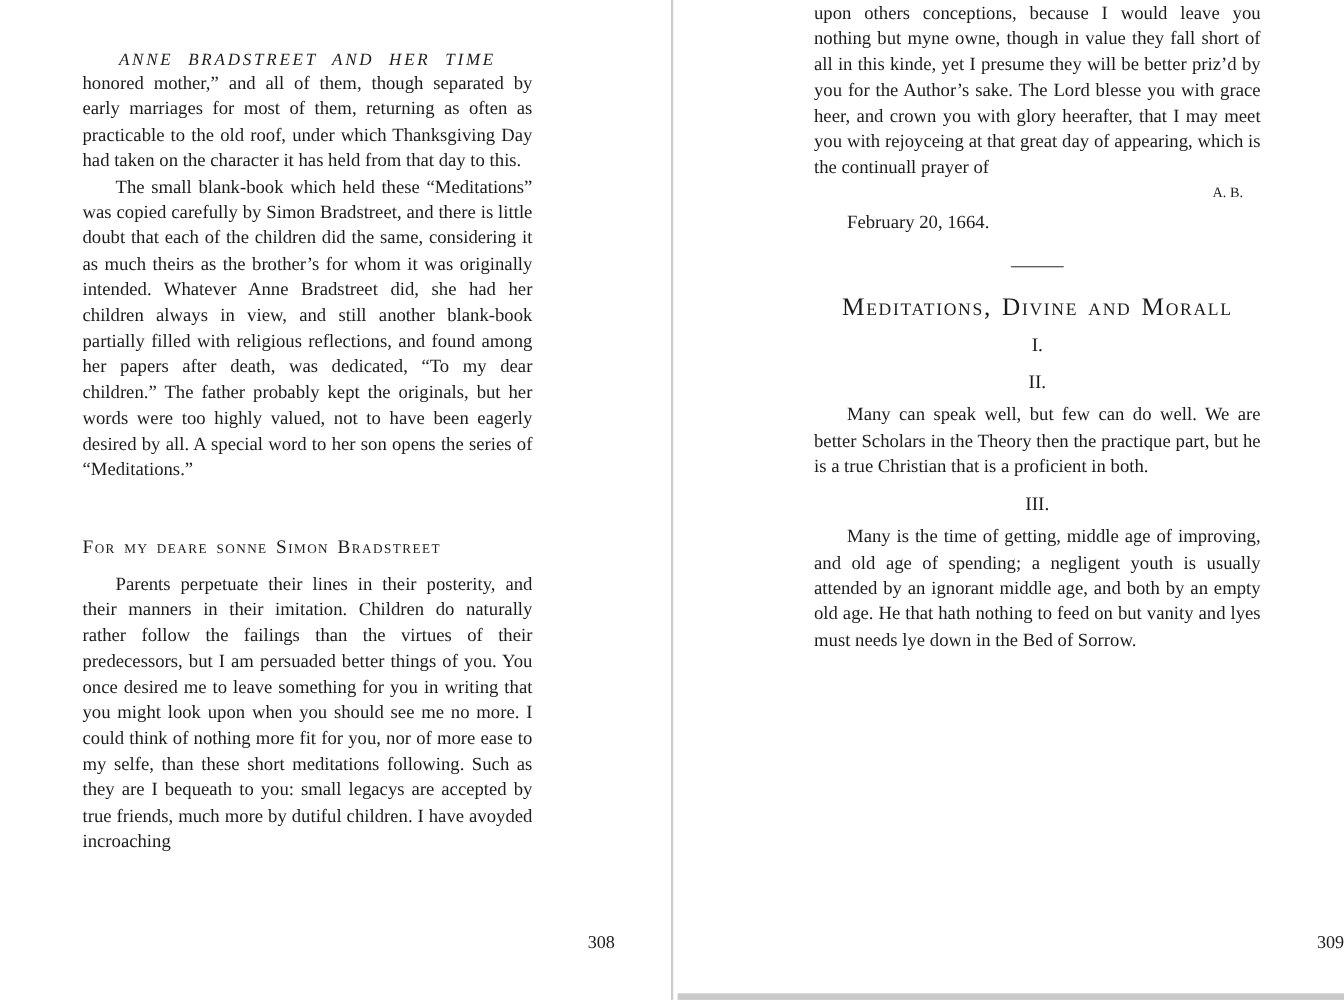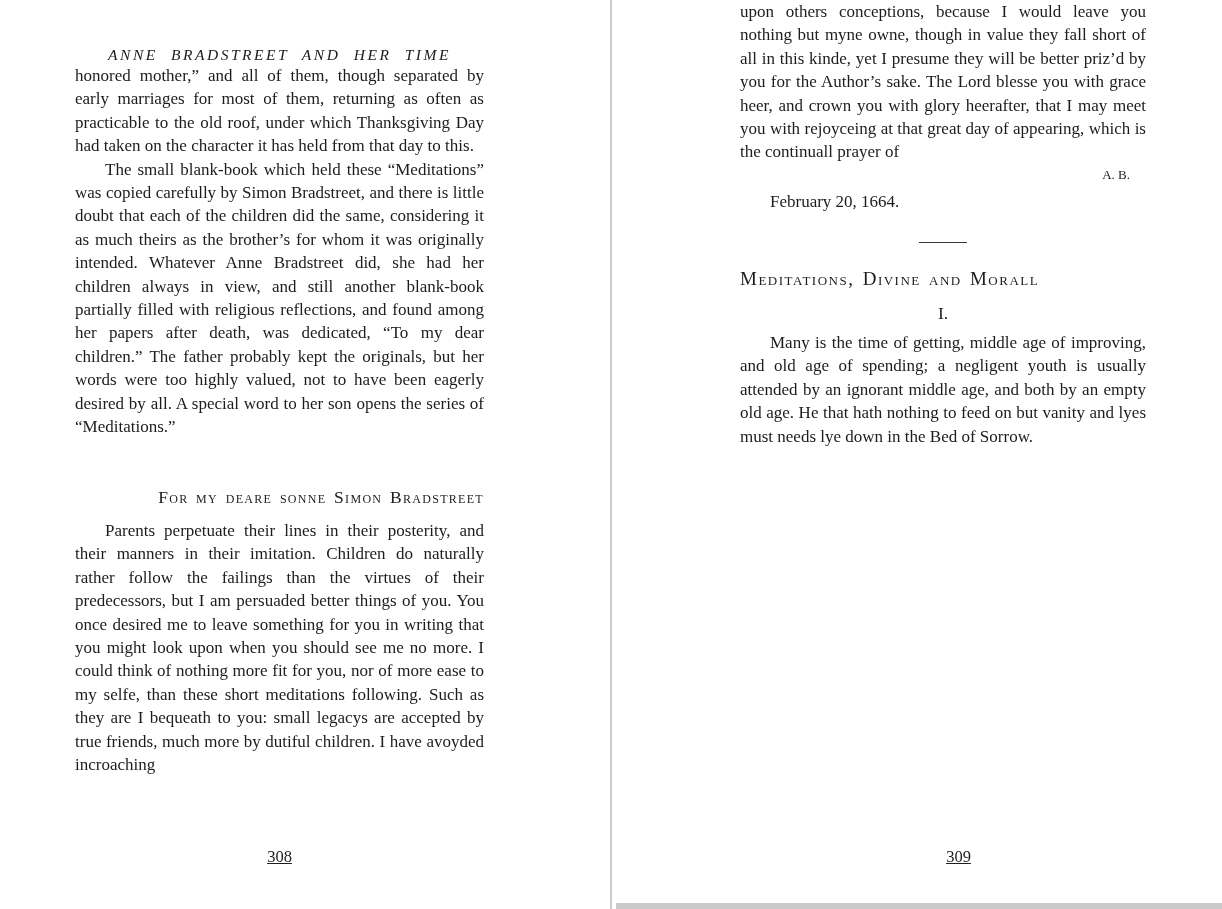--- a/index.html
+++ b/index.html
@@ -62,21 +62,21 @@
     text-align: justify;
   }
   p.bp { margin: 0; }
   .mt-first { margin-top: 21px; }
   .indent { text-indent: 30px; }
   .para-gap { margin-top: 10px; }
 
   .dedication-heading {
     margin-top: 47px;
     margin-bottom: 10px;
-    text-align: right;
+    text-align: left;
     font-variant: small-caps;
     font-size: 17.5px;
     letter-spacing: 1.3px;
     word-spacing: 2px;
     white-space: nowrap;
   }
 
   .sig-line1 {
     margin-top: 3px;
     text-align: right;
@@ -98,43 +98,42 @@
   }
 
   .section-rule {
     width: 48px;
     border: none;
     border-top: 1.4px solid #3a3a3a;
     margin: 29px auto 0 auto;
   }
   .meditations-heading {
     margin-top: 24px;
-    text-align: left;
+    text-align: center;
     font-variant: small-caps;
-    font-size: 19px;
+    font-size: 23px;
     letter-spacing: 1.5px;
     word-spacing: 2px;
     white-space: nowrap;
   }
   .numeral {
     text-align: center;
     font-size: 17.5px;
     margin-top: 11px;
     margin-bottom: 6px;
     line-height: 23.4px;
   }
 
   .folio {
     position: absolute;
     bottom: 42px;
     left: 0;
     width: 100%;
-    text-align: center;
+    text-align: right;
     font-size: 16.5px;
-    text-decoration: underline;
   }
   .folio-left  { padding-right: 52px; box-sizing: border-box; }  
   .folio-right { padding-left: 84px;  box-sizing: border-box; }
 </style>
 </head>
 <body>
 
 <div class="spread">
 
   <div class="page page-left">
@@ -157,21 +156,24 @@
 
       <div class="sig-line2">A. B.</div>
       <div class="date-line">February 20, 1664.</div>
 
       <hr class="section-rule">
 
       <div class="meditations-heading">Meditations, Divine and Morall</div>
 
       <div class="numeral">I.</div>
 
+      <div class="numeral">II.</div>
+      <p class="bp indent">Many can speak well, but few can do well. We are better Scholars in the Theory then the practique part, but he is a true Christian that is a proficient in both.</p>
 
+      <div class="numeral">III.</div>
       <p class="bp indent">Many is the time of getting, middle age of improving, and old age of spending; a negligent youth is usually attended by an ignorant middle age, and both by an empty old age. He that hath nothing to feed on but vanity and lyes must needs lye down in the Bed of Sorrow.</p>
     </div>
 
     <div class="folio folio-right">309</div>
   </div>
 
   <div class="page-divider"></div>
   <div class="hscrollbar"></div>
 </div>
 

